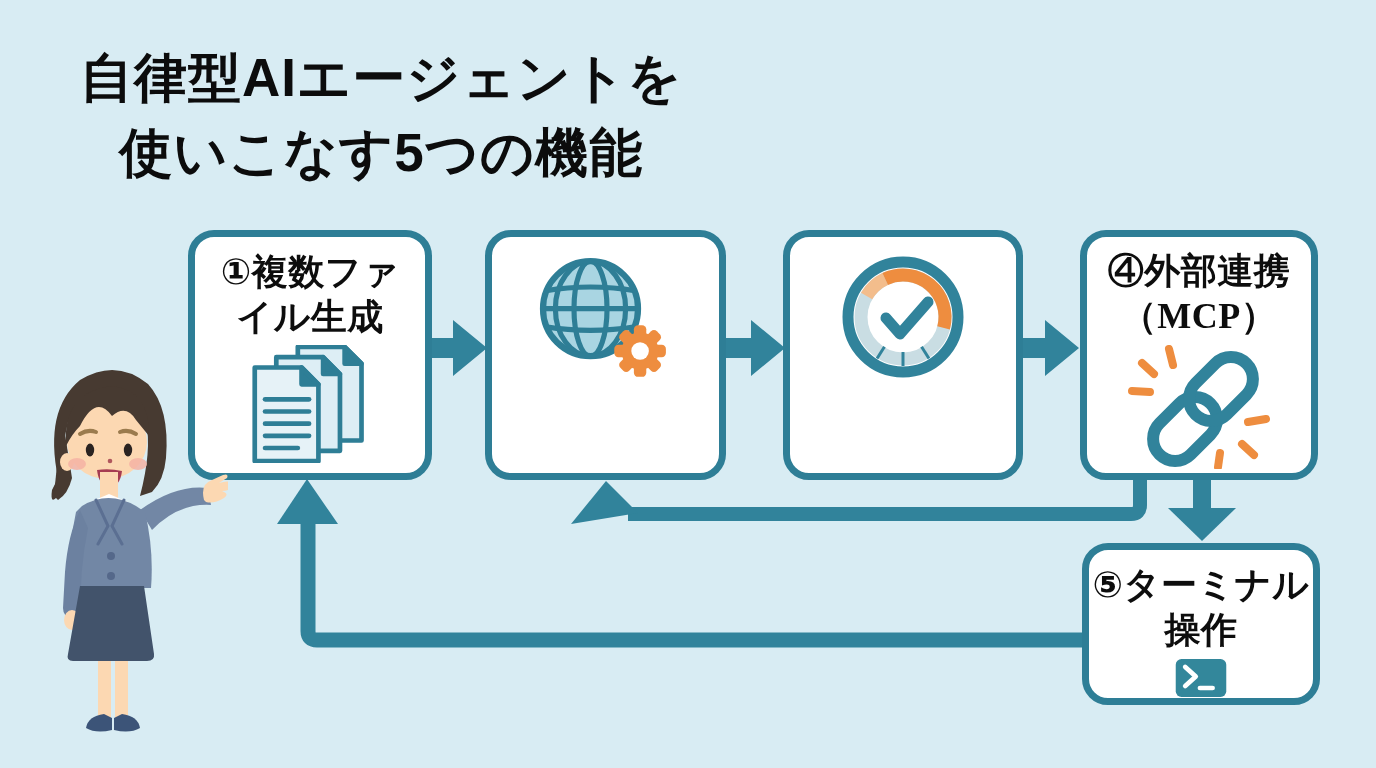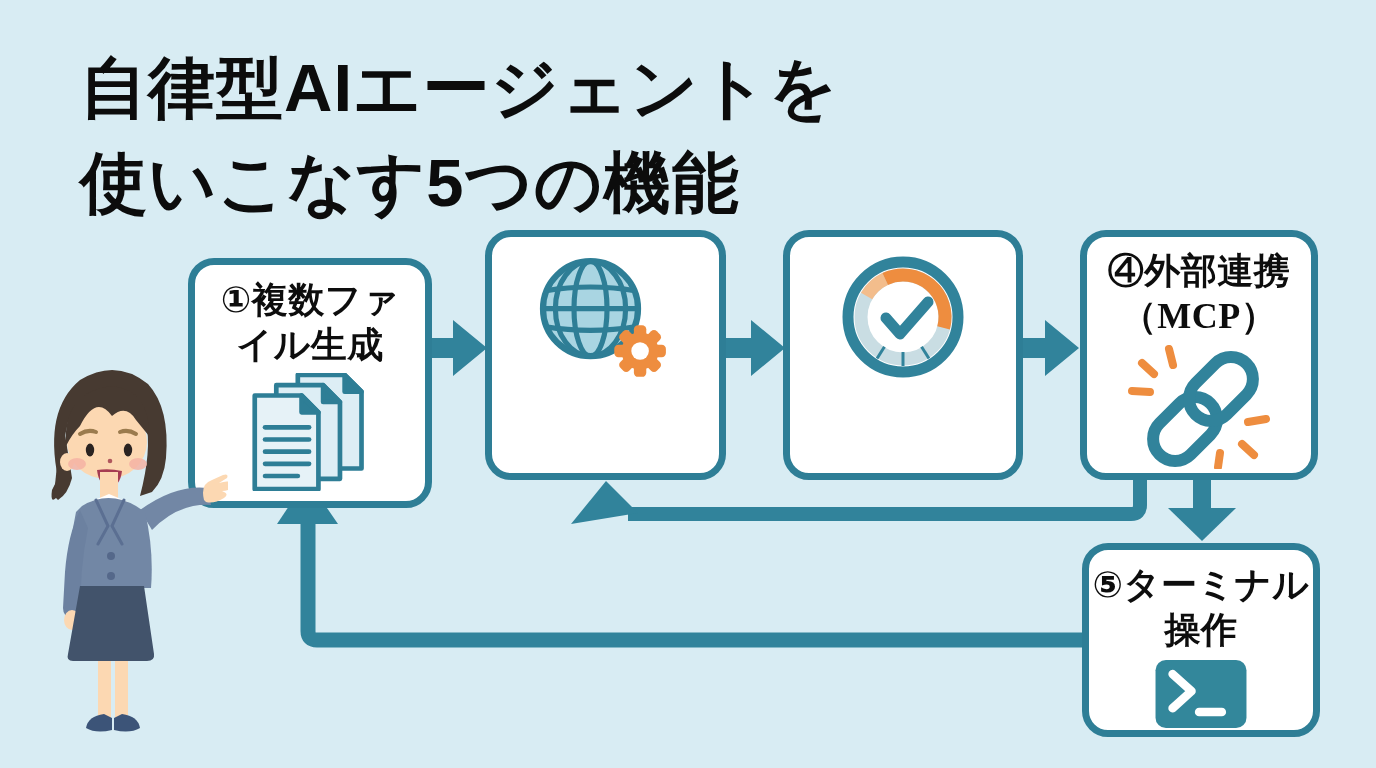--- a/index.html
+++ b/index.html
@@ -3,35 +3,35 @@
 <meta charset="utf-8">
 <style>
   html,body{margin:0;padding:0;}
   body{font-family:"Liberation Sans","DejaVu Sans",sans-serif;}
   .canvas{
     position:relative;width:1376px;height:768px;
     background:#d8ecf3;overflow:hidden;
   }
   .title{
     position:absolute;left:80px;top:40px;
-    font-size:67px;font-weight:800;line-height:1.42;
-    color:#0c0c0c;white-space:pre-line;letter-spacing:1px;
+    font-size:53px;font-weight:800;line-height:1.42;
+    color:#0c0c0c;white-space:pre-line;letter-spacing:1px;text-align:center;
   }
   .connectors{position:absolute;left:0;top:0;pointer-events:none;}
   .step-box{
     position:absolute;box-sizing:border-box;
     background:#ffffff;border:7px solid #2e7e96;border-radius:26px;
     display:flex;flex-direction:column;align-items:center;
     padding-top:12px;
   }
-  .box1{left:188px;top:230px;width:244px;height:250px;margin-top:28px;}
+  .box1{left:188px;top:230px;width:244px;height:250px;}
   .box2{left:485px;top:230px;width:241px;height:250px;}
   .box3{left:783px;top:230px;width:240px;height:250px;}
   .box4{left:1080px;top:230px;width:238px;height:250px;font-family:Liberation Serif, serif;}
-  .box5{left:1082px;top:543px;width:238px;height:194px;}
+  .box5{left:1082px;top:543px;width:238px;height:162px;}
   .step-label{
     font-size:36px;font-weight:800;color:#0d0d0d;
     text-align:center;line-height:1.25;white-space:pre-line;
     letter-spacing:0.5px;
   }
   .step-icon{margin-top:6px;}
   .woman{position:absolute;left:28px;top:358px;}
 </style>
 </head>
 <body>

